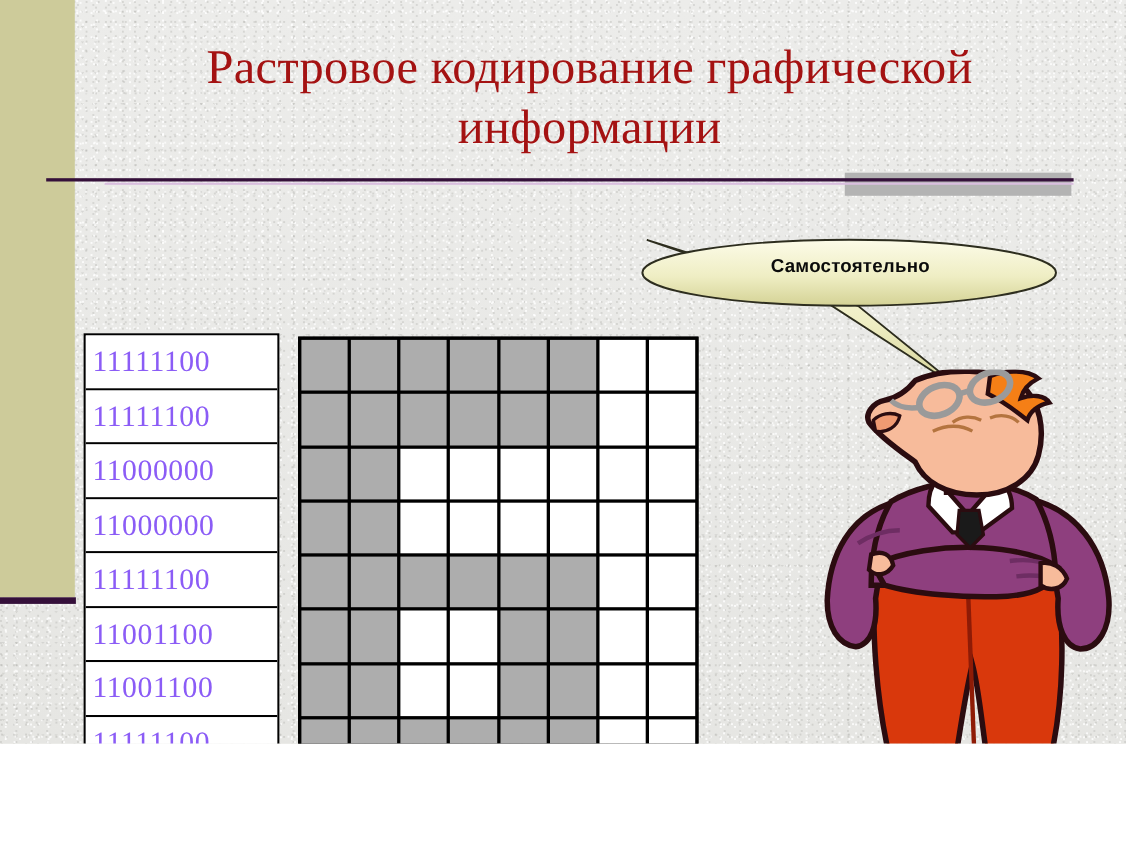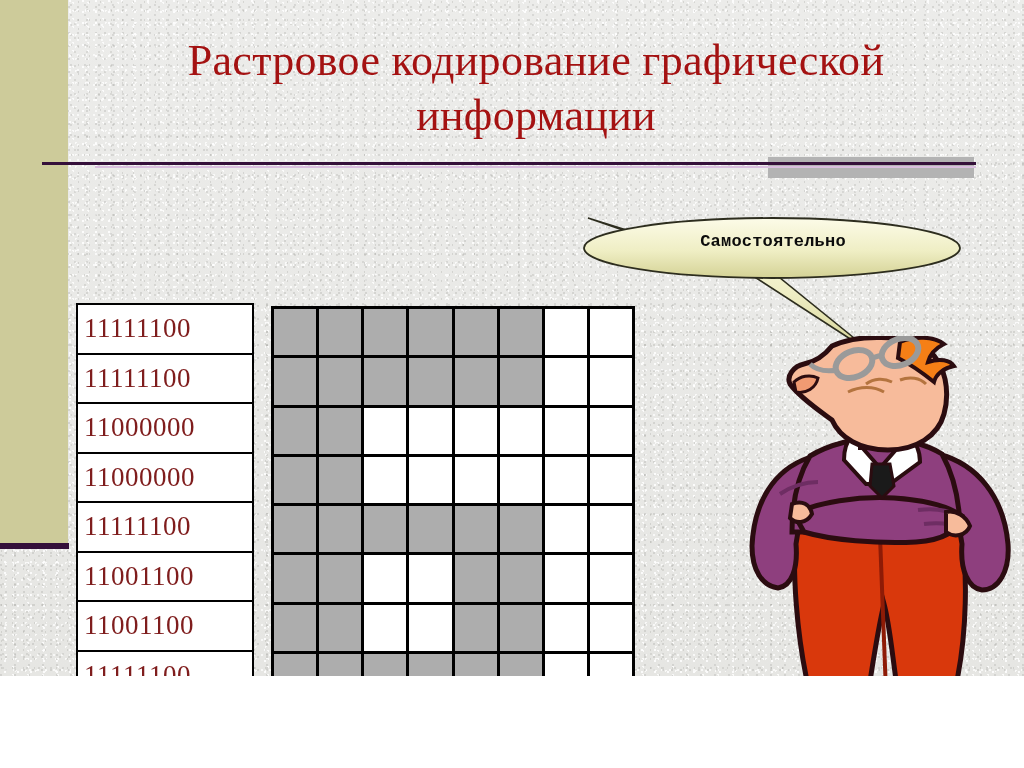--- a/index.html
+++ b/index.html
@@ -95,21 +95,21 @@
   }
   .code-row {
     flex: 1 1 0;
     display: flex;
     align-items: center;
     padding-left: 6px;
     border-bottom: 2px solid #000;
     box-sizing: border-box;
     font-family: "Liberation Serif", "DejaVu Serif", serif;
     font-size: 27px;
-    color: #7f1d1d;
+    color: #8b5cf6;
     letter-spacing: .5px;
     background: #fff;
   }
   .code-row:last-child { border-bottom: none; }
 
   
   #pixel-grid {
     position: absolute;
     left: 271px; top: 306px;
     width: 364px; height: 397px;
@@ -129,21 +129,21 @@
     position: absolute;
     left: 580px; top: 212px;
     width: 400px; height: 160px;
     pointer-events: none;
   }
   #balloon-text {
     position: absolute;
     left: 588px; top: 232px;
     width: 370px;
     text-align: center;
-    font-family: Liberation Mono, monospace;
+    font-family: Liberation Sans, sans-serif;
     font-weight: bold;
     font-size: 17px;
     color: #0b0b0b;
     letter-spacing: .2px;
   }
 
   
   #character {
     position: absolute;
     left: 748px; top: 336px;

